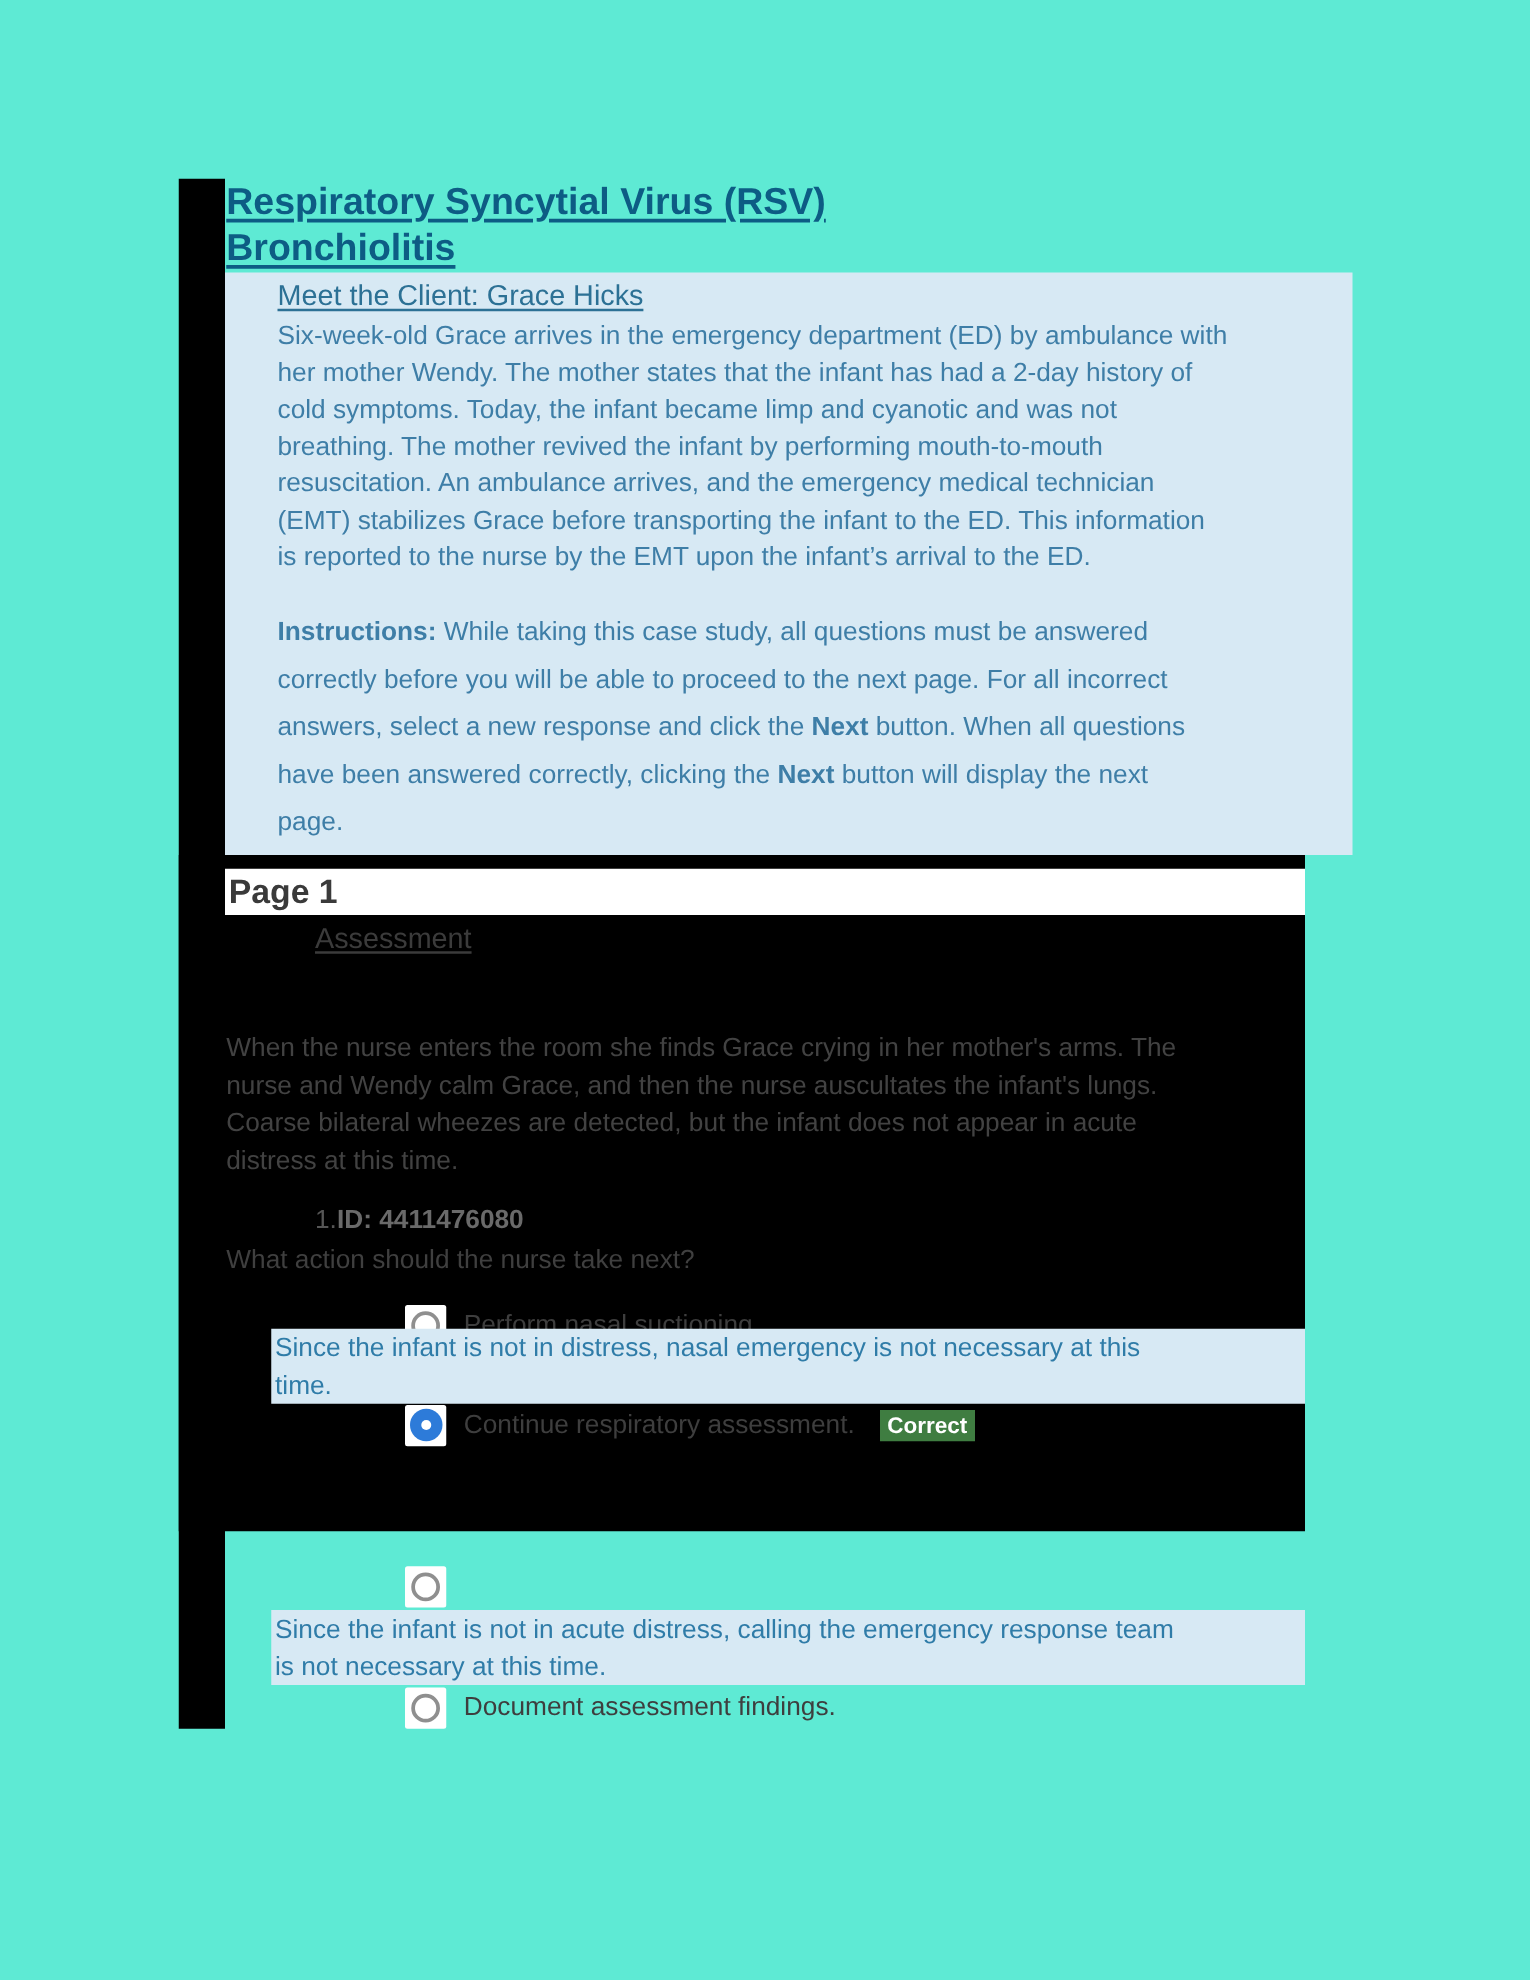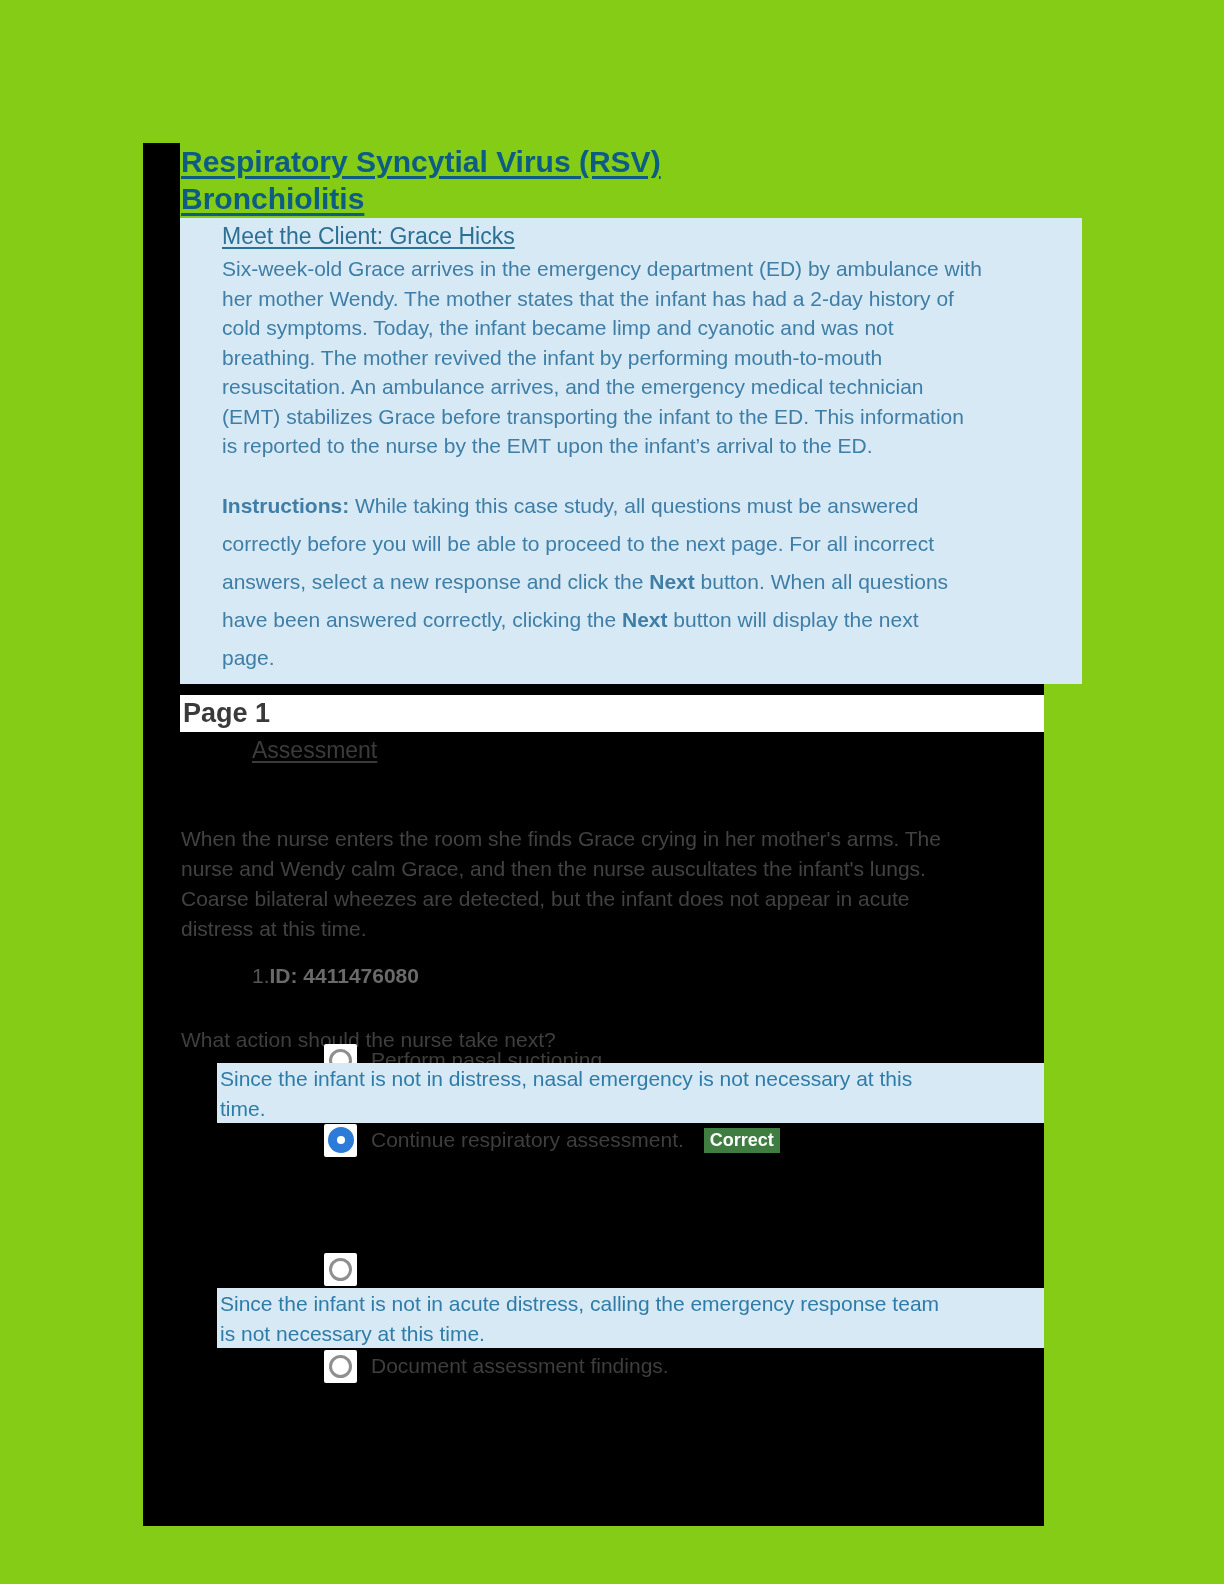--- a/index.html
+++ b/index.html
@@ -1,21 +1,21 @@
 <!DOCTYPE html>
 <html><head>
 <meta charset="utf-8">
 <style>
   html,body{margin:0;padding:0;}
   body{
     width:1224px;height:1584px;background:#ffffff;position:relative;
     font-family:"Liberation Sans","DejaVu Sans",sans-serif;
     -webkit-font-smoothing:antialiased;
   }
-  .page{position:absolute;left:0;top:0;width:1224px;height:1584px;background:#84cc16;overflow:hidden;}
+  .page{position:absolute;left:0;top:0;width:1224px;height:1584px;background:#5eead4;overflow:hidden;}
 
   
   .leftbar{position:absolute;left:143px;top:143px;width:37px;height:1240px;background:#000;}
 
   
   .doc-title{
     position:absolute;left:181px;top:143px;width:860px;
     color:#0d5c84;font-size:30px;font-weight:bold;line-height:37px;
     text-decoration:underline;text-underline-offset:4px;
   }
@@ -33,42 +33,42 @@
     margin:3px 0 0 2px;color:#3e7ea7;font-size:21px;line-height:29.5px;
     white-space:pre-line;
   }
   .instructions{
     margin:26px 0 0 2px;color:#3e7ea7;font-size:21px;line-height:38px;
     white-space:pre-line;
   }
   .instructions b,.bold{font-weight:bold;}
 
   
-  .black-main{position:absolute;left:143px;top:684px;width:901px;height:842px;background:#000;}
+  .black-main{position:absolute;left:143px;top:684px;width:901px;height:541px;background:#000;}
 
   .page1-bar{
     position:absolute;left:37px;top:11px;width:864px;height:37px;background:#ffffff;
     display:flex;align-items:center;
   }
   .page1-bar span{color:#3a3a3a;font-size:27px;font-weight:bold;padding-left:3px;}
 
   .assess-heading{
     position:absolute;left:109px;top:53px;color:#3b3b3b;font-size:23px;
     text-decoration:underline;text-underline-offset:3px;
   }
   .scenario{
     position:absolute;left:38px;top:140px;width:860px;
     color:#424242;font-size:21px;line-height:30px;white-space:pre-line;
   }
   .qnum{
     position:absolute;left:109px;top:280px;font-size:21px;color:#565656;
   }
   .qnum .qid{font-weight:bold;color:#6a6a6a;}
   .question{
-    position:absolute;left:38px;top:312px;color:#3f3f3f;font-size:21px;margin-top:32px;
+    position:absolute;left:38px;top:312px;color:#3f3f3f;font-size:21px;
   }
 
   
   .opt{
     position:absolute;left:181px;display:flex;align-items:center;gap:14px;height:34px;
   }
   .radio{
     width:33px;height:33px;background:#ffffff;border-radius:2px;
     display:flex;align-items:center;justify-content:center;flex:0 0 auto;
   }

